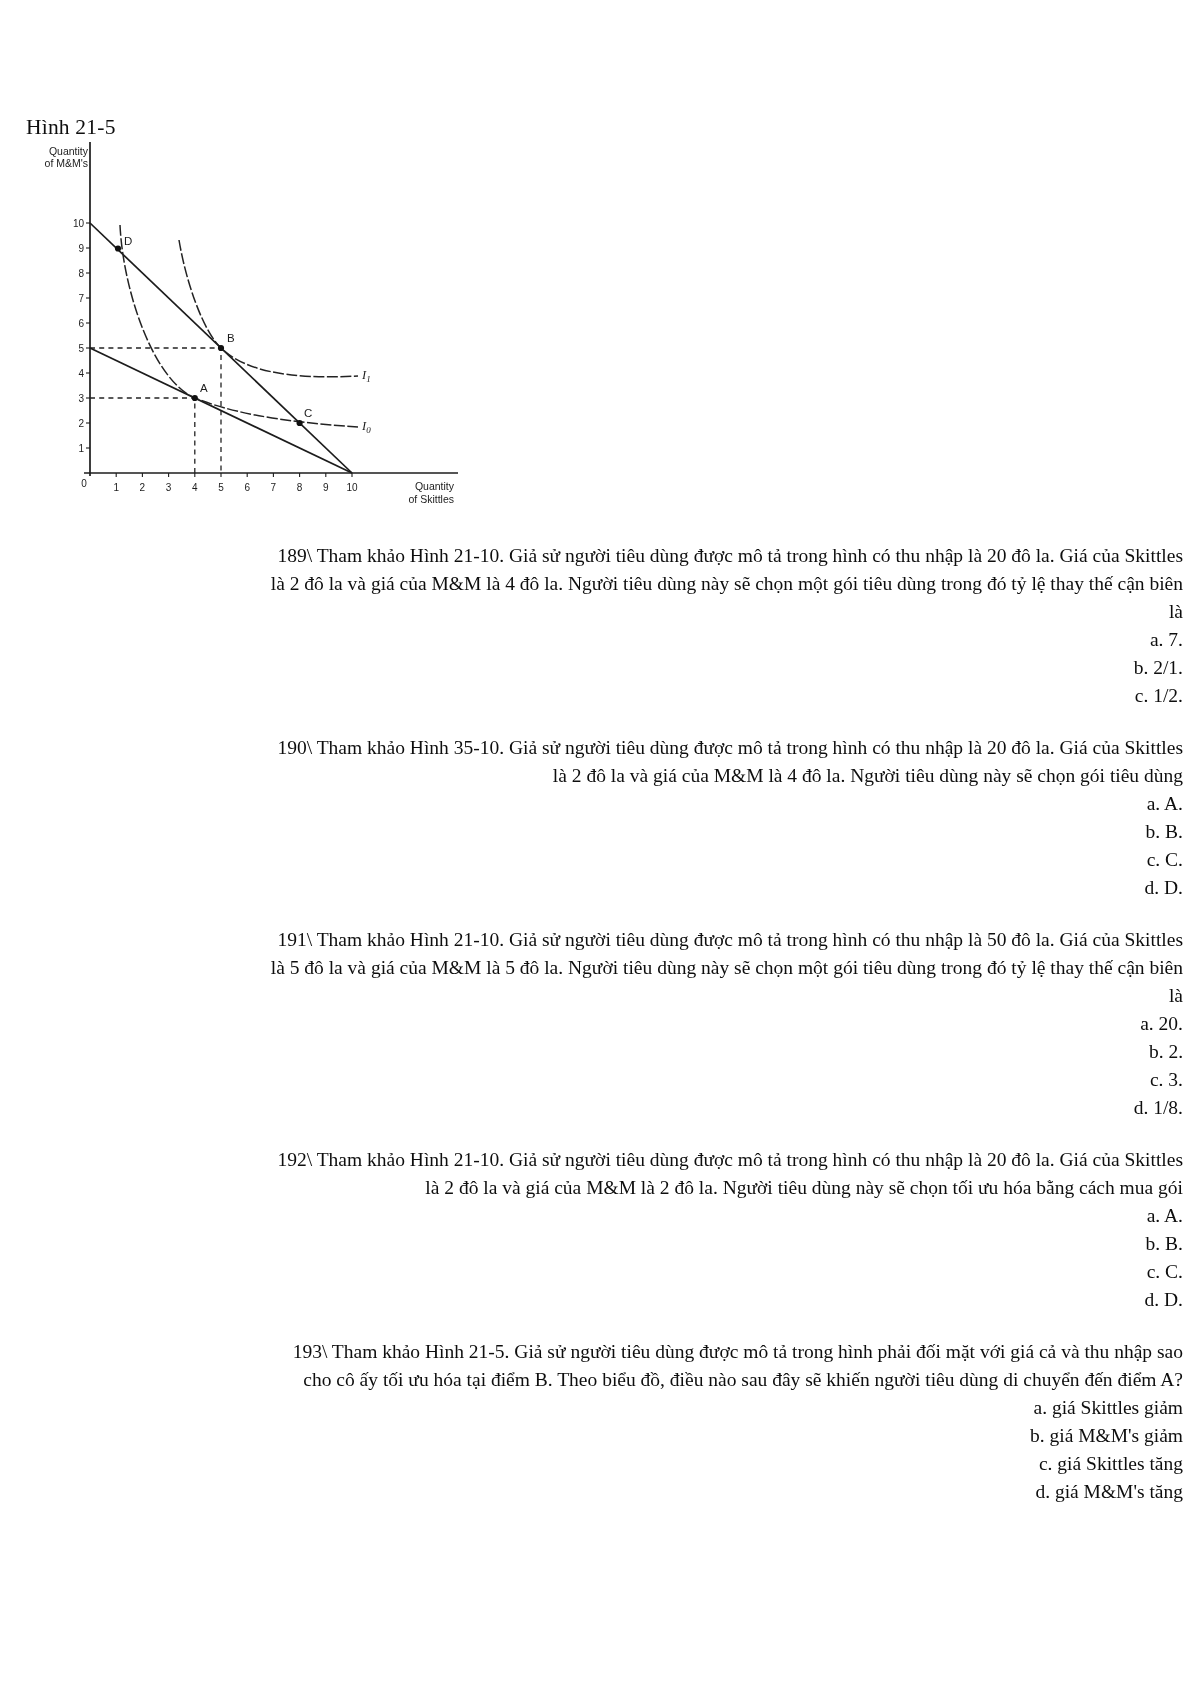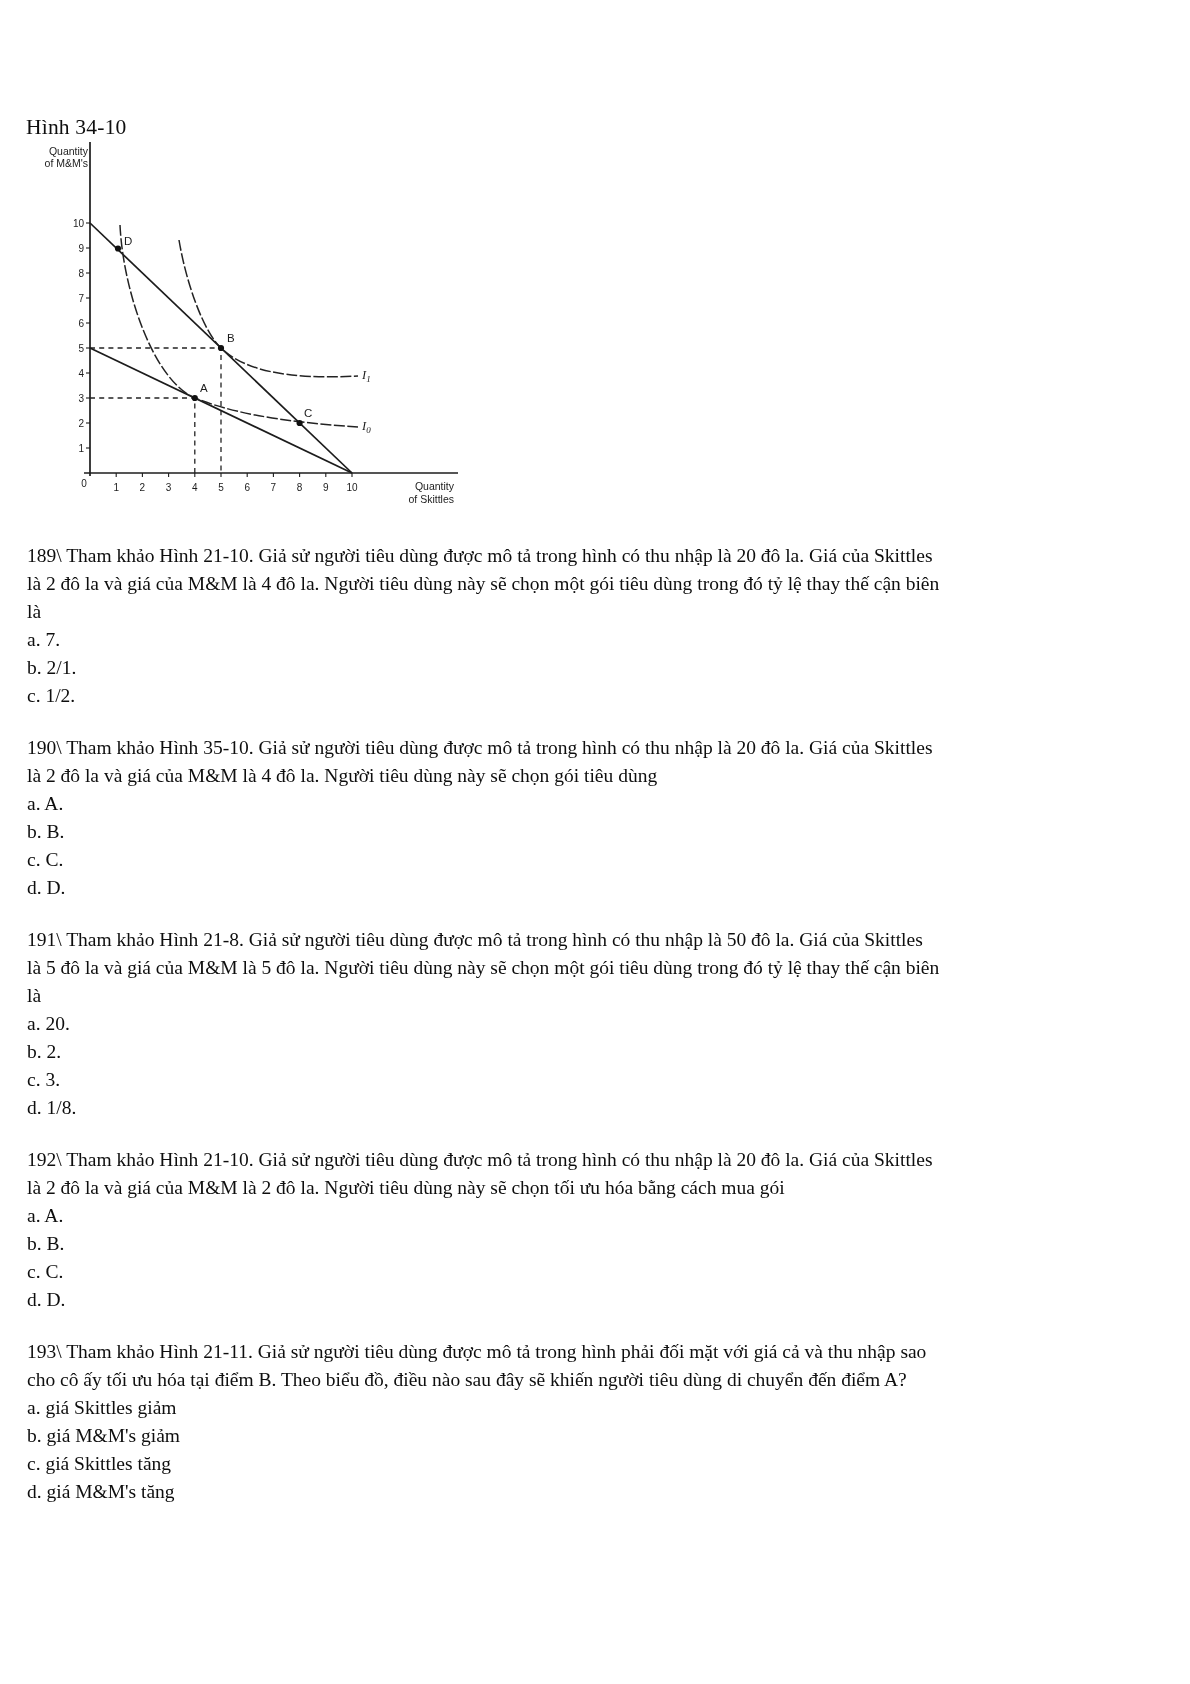--- a/index.html
+++ b/index.html
@@ -15,28 +15,28 @@
   .bline { stroke:#1c1c1c; stroke-width:1.7; fill:none; }
   .icurve{ stroke:#232323; stroke-width:1.5; fill:none; stroke-dasharray:11 2.5; }
   .dash  { stroke:#232323; stroke-width:1.3; fill:none; stroke-dasharray:5 4.2; }
   svg text { fill:#1c1c1c; font-family:"Liberation Sans", sans-serif; }
   .ticklbl { font-size:10px; }
   .axlbl   { font-size:10.5px; }
   .ptlbl   { font-size:11.5px; }
   .clbl    { font-size:12.5px; font-style:italic; font-family:"Liberation Serif", serif; }
   .dot     { fill:#111; stroke:none; }
   .questions { position:absolute; left:27px; top:542px; width:1156px;
-               font-size:19.5px; line-height:28px; }
+               font-size:19.5px; line-height:28px;text-align:right; }
   .q { margin:0 0 24px 0; }
   .q div { white-space:nowrap; }
 </style>
 </head>
 <body>
 
-<div class="fig-title">Hình 34-10</div>
+<div class="fig-title">Hình 21-5</div>
 
 <svg class="chart" width="440" height="385" viewBox="0 0 440 385" xmlns="http://www.w3.org/2000/svg">
 
   <line class="axis" x1="62" y1="12" x2="62" y2="346"></line>
   <line class="axis" x1="56" y1="343" x2="430" y2="343"></line>
 
   <g>
     <line class="tick" x1="58" y1="318" x2="62" y2="318"></line>
       <line class="tick" x1="58" y1="293" x2="62" y2="293"></line>
     <line class="tick" x1="58" y1="268" x2="62" y2="268"></line>
@@ -135,40 +135,40 @@
   <div class="q">
     <div>190\ Tham khảo Hình 35-10. Giả sử người tiêu dùng được mô tả trong hình có thu nhập là 20 đô la. Giá của Skittles</div>
     <div>là 2 đô la và giá của M&amp;M là 4 đô la. Người tiêu dùng này sẽ chọn gói tiêu dùng</div>
     <div>a. A.</div>
     <div>b. B.</div>
     <div>c. C.</div>
     <div>d. D.</div>
   </div>
 
   <div class="q">
-    <div>191\ Tham khảo Hình 21-8. Giả sử người tiêu dùng được mô tả trong hình có thu nhập là 50 đô la. Giá của Skittles</div>
+    <div>191\ Tham khảo Hình 21-10. Giả sử người tiêu dùng được mô tả trong hình có thu nhập là 50 đô la. Giá của Skittles</div>
     <div>là 5 đô la và giá của M&amp;M là 5 đô la. Người tiêu dùng này sẽ chọn một gói tiêu dùng trong đó tỷ lệ thay thế cận biên</div>
     <div>là</div>
     <div>a. 20.</div>
     <div>b. 2.</div>
     <div>c. 3.</div>
     <div>d. 1/8.</div>
   </div>
 
   <div class="q">
     <div>192\ Tham khảo Hình 21-10. Giả sử người tiêu dùng được mô tả trong hình có thu nhập là 20 đô la. Giá của Skittles</div>
     <div>là 2 đô la và giá của M&amp;M là 2 đô la. Người tiêu dùng này sẽ chọn tối ưu hóa bằng cách mua gói</div>
     <div>a. A.</div>
     <div>b. B.</div>
     <div>c. C.</div>
     <div>d. D.</div>
   </div>
 
   <div class="q">
-    <div>193\ Tham khảo Hình 21-11. Giả sử người tiêu dùng được mô tả trong hình phải đối mặt với giá cả và thu nhập sao</div>
+    <div>193\ Tham khảo Hình 21-5. Giả sử người tiêu dùng được mô tả trong hình phải đối mặt với giá cả và thu nhập sao</div>
     <div>cho cô ấy tối ưu hóa tại điểm B. Theo biểu đồ, điều nào sau đây sẽ khiến người tiêu dùng di chuyển đến điểm A?</div>
     <div>a. giá Skittles giảm</div>
     <div>b. giá M&amp;M's giảm</div>
     <div>c. giá Skittles tăng</div>
     <div>d. giá M&amp;M's tăng</div>
   </div>
 
 </div>
 
 </body></html>

